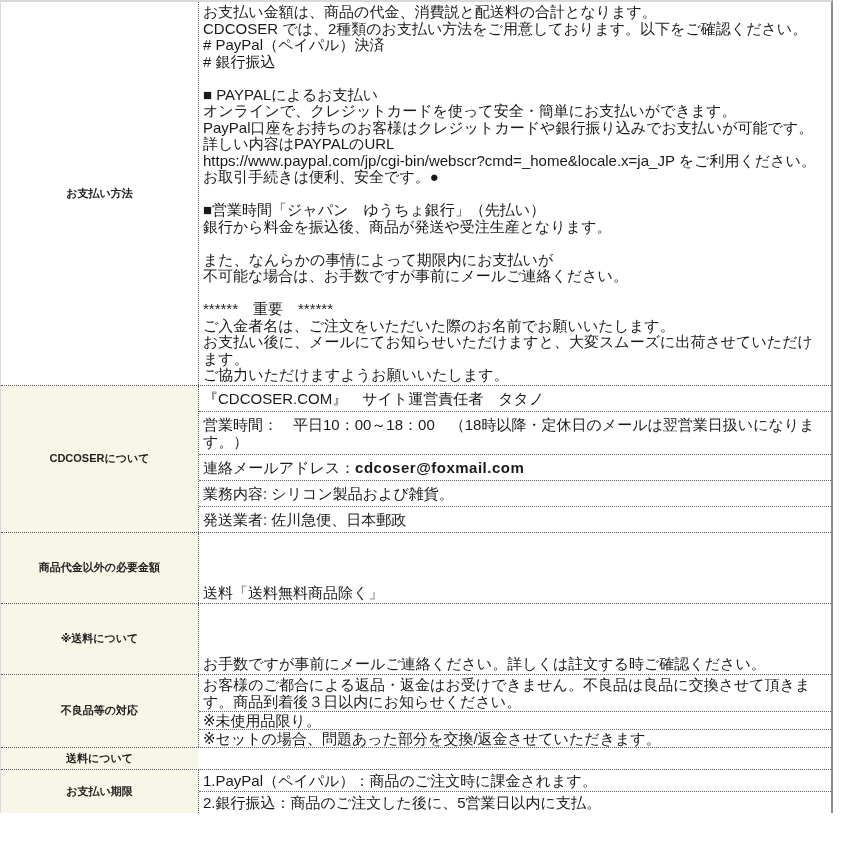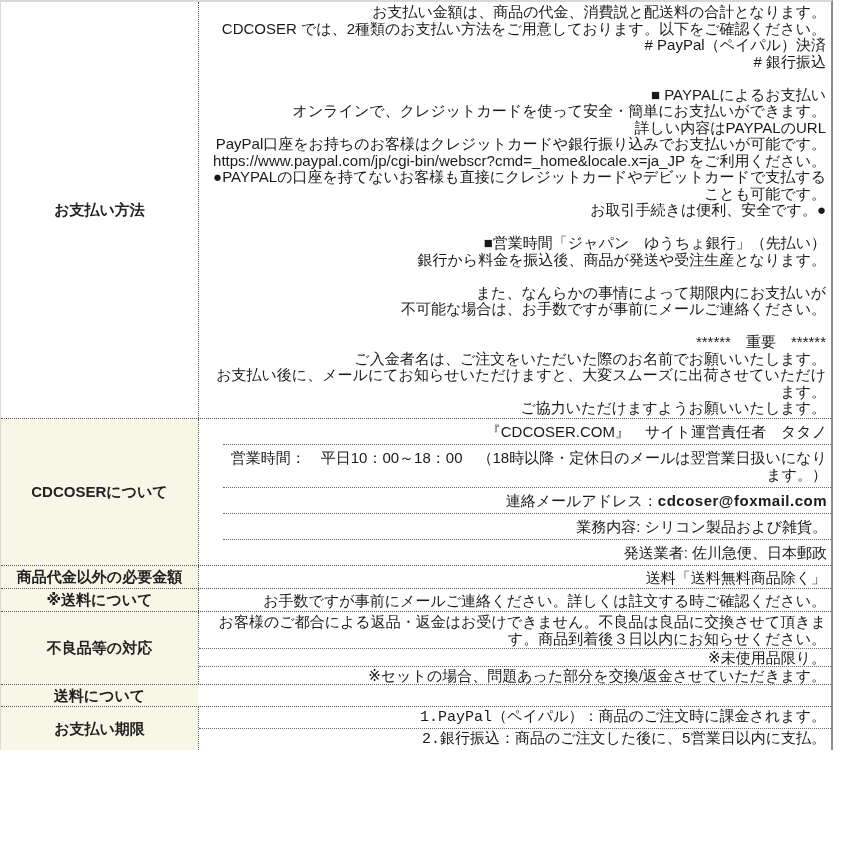--- a/index.html
+++ b/index.html
@@ -25,77 +25,75 @@
     display: flex;
     align-items: stretch;
     border-top: 1px dotted #555;
   }
   .row:first-child { border-top: none; }
   .label-cell {
     width: 197px;
     flex: 0 0 197px;
     background: var(--label-bg, #f7f6e7);
     font-weight: bold;
-    font-size: 15px;
+    font-size: 11px;
     display: flex;
     align-items: center;
     justify-content: center;
     text-align: right;
     padding: 2px 4px;
     color: #222;
   }
   .label-cell.white { background: #ffffff; }
   .content {
     flex: 1 1 auto;
     border-left: 1px dotted #555;
     display: flex;
     flex-direction: column;
     min-width: 0;
   }
   .cell {
     padding: 2px 5px 2px 4px;
     word-break: break-all;
     overflow-wrap: anywhere;
-    text-align: right;
   }
   .sub { border-top: 1px dotted #666; }
   .sub:first-child { border-top: none; }
 
   
   .r-pay .cell   { line-height: 16.5px; padding: 2px 5px 1px 4px; }
-  .r-about .cell { padding: 4px 4px 4px 4px; margin-left: 24px; }
-  .r-fee .cell, .r-shipfee .cell { padding: 3px 5px 2px 4px; }
+  .r-about .cell { padding: 4px 4px 4px 4px; }
+  .r-fee .cell, .r-shipfee .cell { padding: 3px 5px 2px 4px; margin-top: 48px; }
   .r-defect .cell { padding: 1px 5px 1px 4px; }
   .r-defect .tight { line-height: 15px; }
   .r-deliver .cell { padding: 3px 5px 3px 4px; }
-  .r-deadline .cell { padding: 2px 5px 2px 4px; font-family: Liberation Mono, monospace; }
+  .r-deadline .cell { padding: 2px 5px 2px 4px; }
 
   .email { font-weight: bold; letter-spacing: 0.5px; }
 </style>
 </head>
 <body>
 
 <div class="page">
   <div class="guide-table">
 
     <div class="row r-pay">
       <div class="label-cell white">お支払い方法</div>
       <div class="content">
         <div class="cell">
             <div>お支払い金額は、商品の代金、消費説と配送料の合計となります。</div>
             <div>CDCOSER では、2種類のお支払い方法をご用意しております。以下をご確認ください。</div>
             <div># PayPal（ペイパル）決済</div>
             <div># 銀行振込</div>
             <div>&nbsp;</div>
             <div>■ PAYPALによるお支払い</div>
             <div>オンラインで、クレジットカードを使って安全・簡単にお支払いができます。</div>
+            <div>PayPal口座をお持ちのお客様はクレジットカードや銀行振り込みでお支払いが可能です。</div>
             <div>詳しい内容はPAYPALのURL</div>
-            <div>PayPal口座をお持ちのお客様はクレジットカードや銀行振り込みでお支払いが可能です。</div>
             <div>https://www.paypal.com/jp/cgi-bin/webscr?cmd=_home&amp;locale.x=ja_JP をご利用ください。</div>
-            <div>●PAYPALの口座を持てないお客様も直接にクレジットカードやデビットカードで支払することも可能です。</div>
             <div>お取引手続きは便利、安全です。●</div>
             <div>&nbsp;</div>
             <div>■営業時間「ジャパン　ゆうちょ銀行」（先払い）</div>
             <div>銀行から料金を振込後、商品が発送や受注生産となります。</div>
             <div>&nbsp;</div>
             <div>また、なんらかの事情によって期限内にお支払いが</div>
             <div>不可能な場合は、お手数ですが事前にメールご連絡ください。</div>
             <div>&nbsp;</div>
             <div>******　重要　******</div>
             <div>ご入金者名は、ご注文をいただいた際のお名前でお願いいたします。</div>

